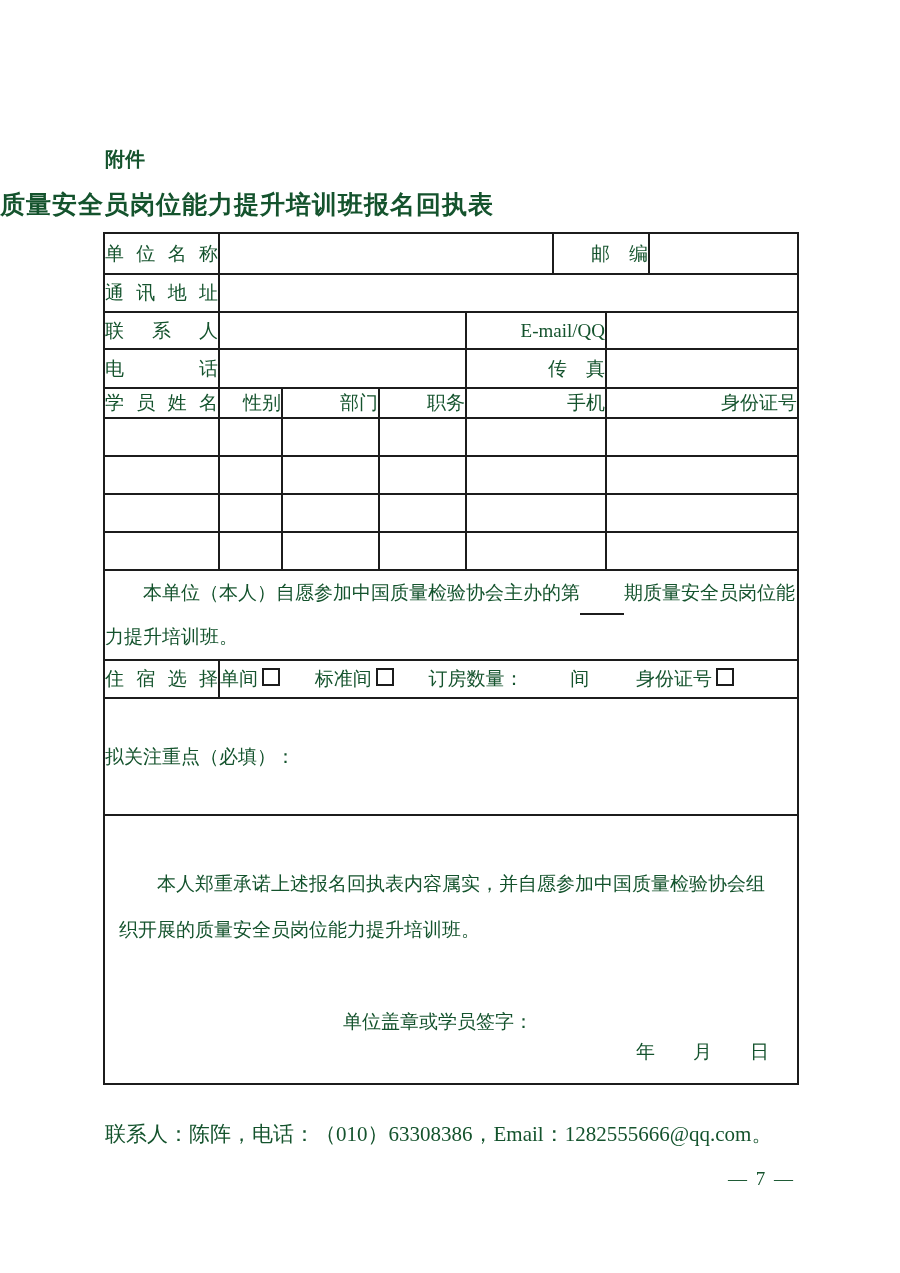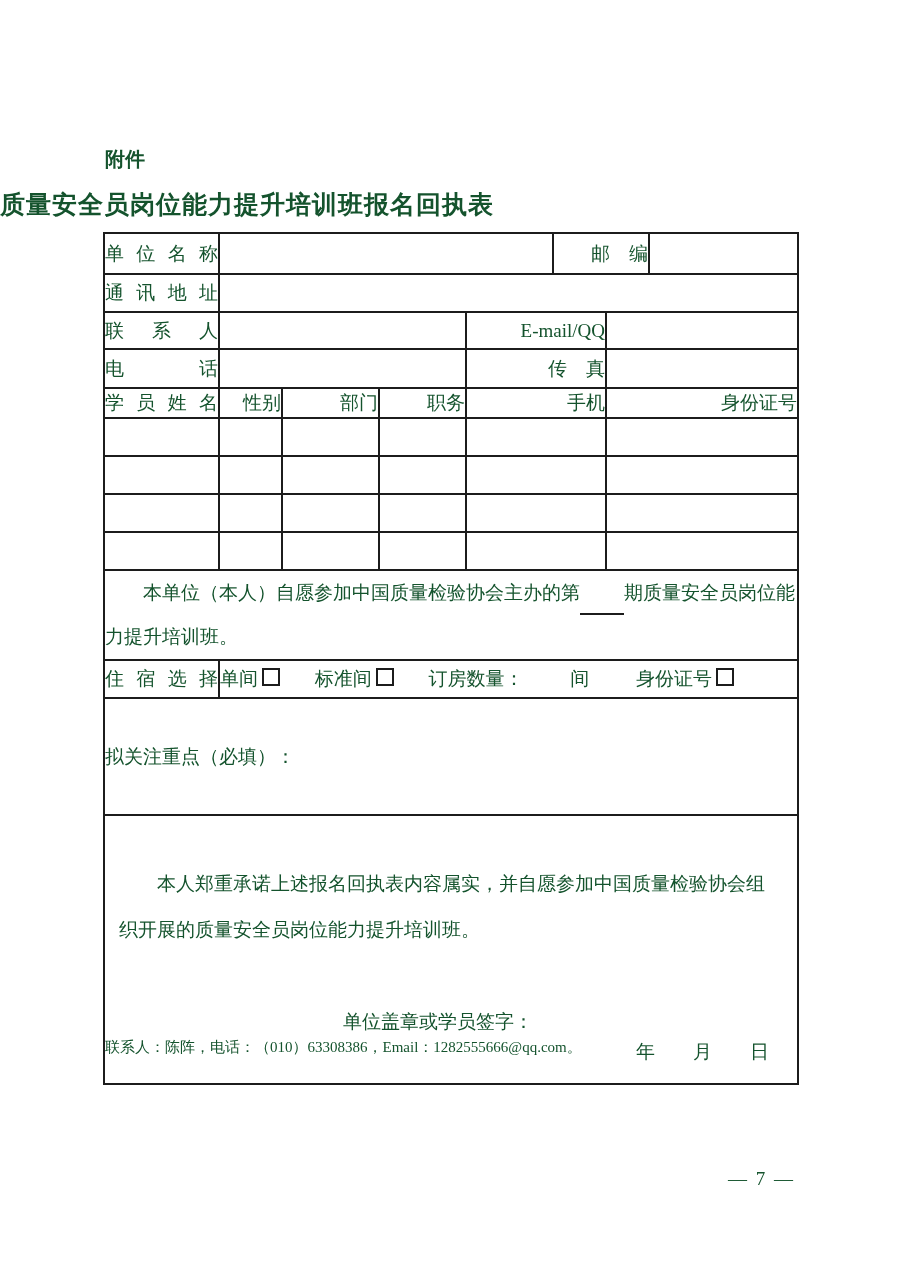--- a/index.html
+++ b/index.html
@@ -60,22 +60,22 @@
   .acc-gap { margin-right:42px; }
   .focus-cell { vertical-align:top; padding:10px 12px; }
   .commit-cell { vertical-align:top; }
   .commit-para {
     margin:26px 14px 0 14px;
     text-indent:2em; line-height:46px;
   }
   .sign-line { margin-top:56px; padding-left:238px; }
   .date-line { margin-top:4px; text-align:right; padding-right:28px; }
   .footer-contact {
-    position:absolute; left:105px; top:1038px;
-    font-size:15px;
+    position:absolute; left:105px; top:1120px;
+    font-size:21px;
   }
   .page-number {
     position:absolute; right:105px; top:1168px;
     font-size:19px; letter-spacing:2px;
   }
 </style>
 </head>
 <body>
 
 <div class="page">

